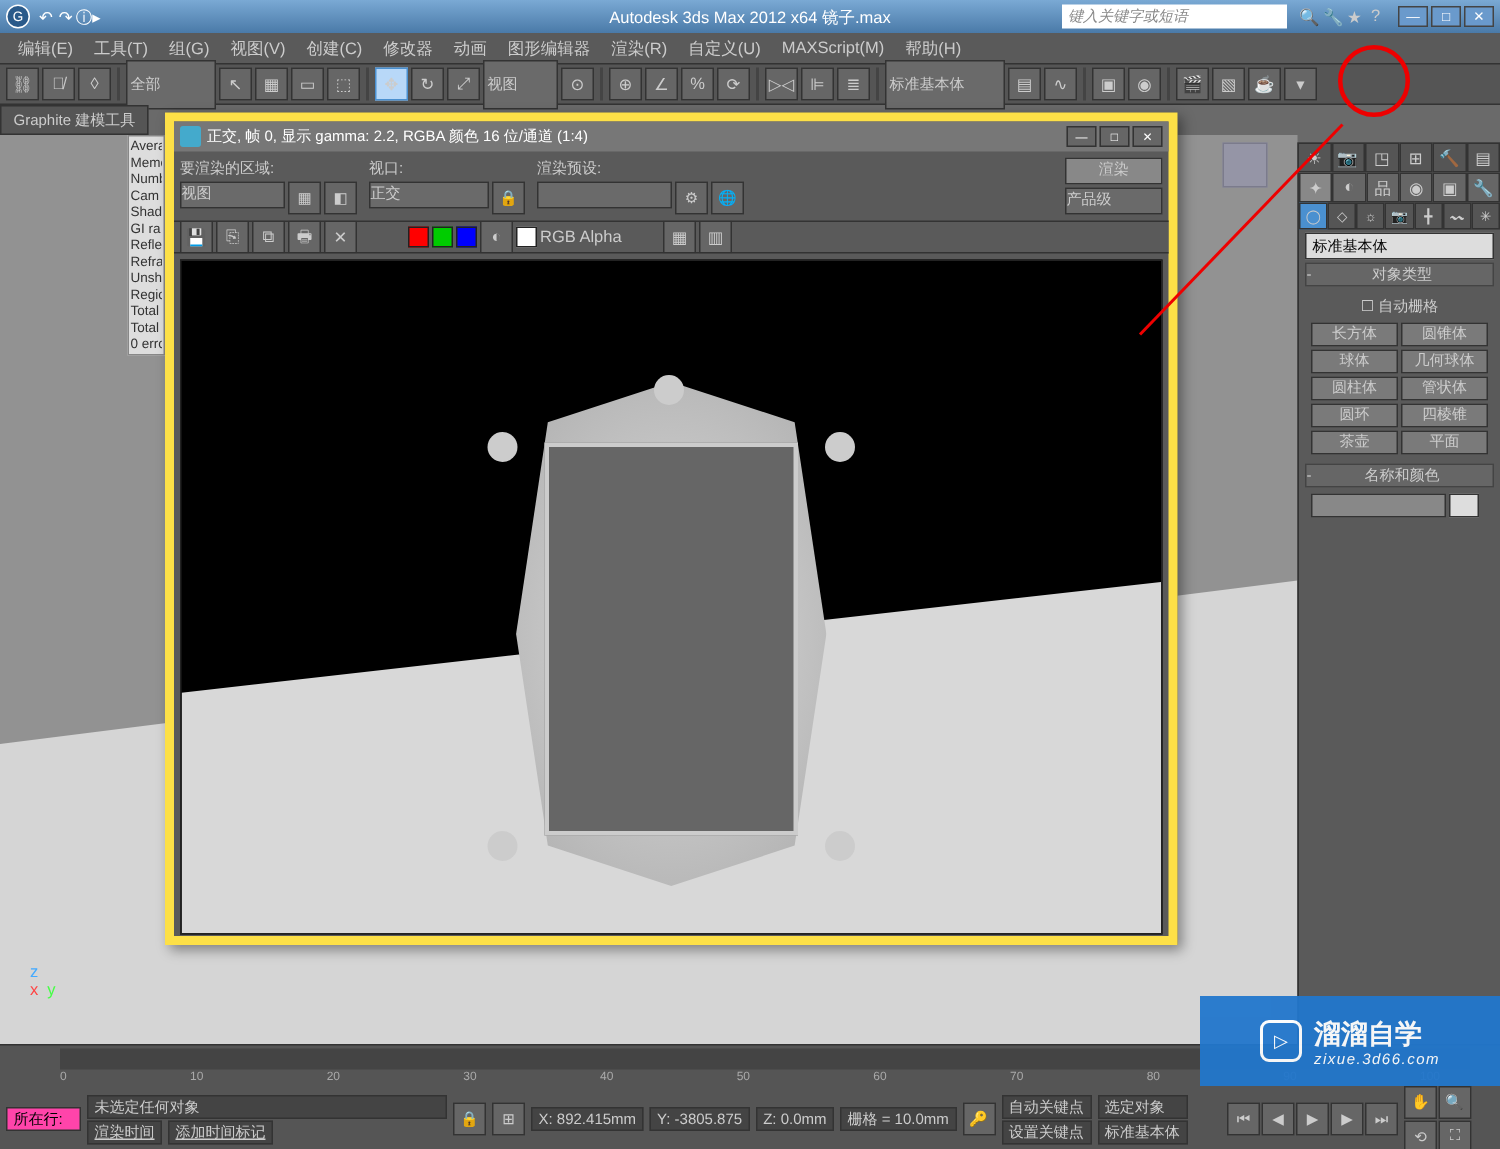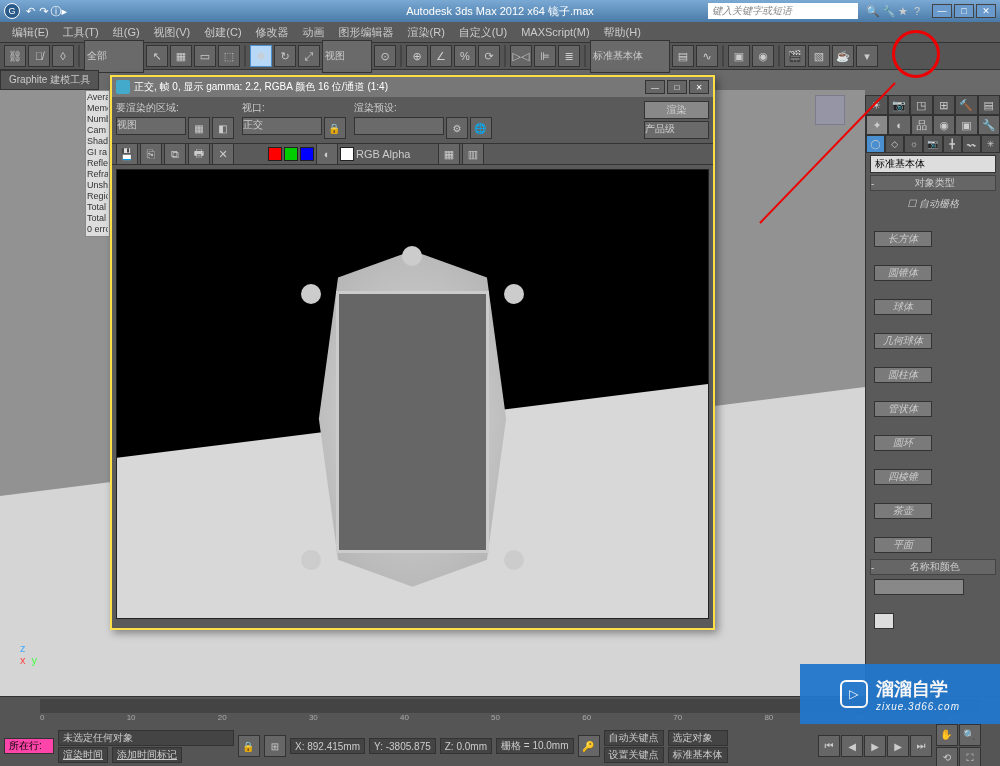--- a/index.html
+++ b/index.html
@@ -20,21 +20,21 @@
 .sep { width:2px; height:22px; background:#444; margin:0 2px; }
 .dropdown { height:33px; background:#6a6a6a; border:1px solid #333; font-size:10px; padding:0 2px; display:flex; align-items:center; }
 .graphite-bar{height:20px;background:#6a6a6a;display:flex;align-items:center;font-size:10px;}
 .graphite-bar .tab{padding:2px 8px;background:#555;border:1px solid #333;}
 .main-area { position:absolute; top:90px; left:0; right:135px; bottom:70px; background:#929292; }
 .axis-gizmo { position:absolute; left:20px; bottom:30px; }
 .axis-gizmo .z{color:#4af;} .axis-gizmo .y{color:#4f4;} .axis-gizmo .x{color:#f44;}
 .ground{position:absolute;left:0;right:0;bottom:0;height:60%;background:#d5d5d5;clip-path:polygon(0 45%,100% 15%,100% 100%,0 100%);}
 .side-list{position:absolute;top:90px;left:85px;width:25px;background:#ddd;font-size:9px;color:#333;line-height:11px;padding:1px;border:1px solid #888;z-index:2;}
 .side-list div{white-space:nowrap;overflow:hidden;}
-.render-win { position:absolute; top:75px; left:110px; width:605px; height:555px; background:#5a5a5a; border:2px solid #fde047; box-shadow:3px 3px 8px rgba(0,0,0,0.4); z-index:5; }
+.render-win { position:absolute; top:75px; left:110px; width:675px; height:555px; background:#5a5a5a; border:6px solid #fde047; box-shadow:3px 3px 8px rgba(0,0,0,0.4); z-index:5; }
 .render-win .rtitle { height:20px; background:#777; display:flex; align-items:center; padding:0 4px; font-size:10px; color:#fff; }
 .render-win .rtitle .ricon{width:14px;height:14px;background:#4ac;border-radius:2px;margin-right:4px;}
 .render-win .rtitle .rbtns{margin-left:auto;display:flex;gap:2px;}
 .render-win .rtitle .rbtns div{width:20px;height:14px;background:#666;border:1px solid #333;display:flex;align-items:center;justify-content:center;font-size:8px;}
 .render-ctrl{padding:4px;display:flex;gap:8px;align-items:flex-end;font-size:10px;}
 .render-ctrl .col{display:flex;flex-direction:column;gap:2px;}
 .render-ctrl select,.render-ctrl .dd{height:18px;background:#6a6a6a;border:1px solid #333;color:#ccc;font-size:10px;}
 .render-btn{margin-left:auto;width:65px;height:18px;background:#888;border:1px solid #333;text-align:center;line-height:16px;}
 .render-tools{height:22px;background:#5a5a5a;display:flex;align-items:center;padding:0 4px;gap:2px;border-top:1px solid #333;border-bottom:1px solid #333;}
 .swatch{width:14px;height:14px;border:1px solid #222;}
@@ -47,21 +47,21 @@
 .cmd-panel { position:absolute; top:95px; right:0; width:135px; bottom:70px; background:#5a5a5a; border-left:1px solid #333; }
 .cmd-tabs{display:flex;height:20px;}
 .cmd-tabs div{flex:1;background:#666;border:1px solid #333;display:flex;align-items:center;justify-content:center;}
 .cmd-tabs div.act{background:#888;}
 .cmd-sub{display:flex;height:18px;}
 .cmd-sub div{flex:1;background:#555;border:1px solid #333;display:flex;align-items:center;justify-content:center;font-size:9px;}
 .cmd-sub div.act{background:#4a90d0;}
 .cmd-dd{margin:2px 4px;height:18px;background:#ddd;color:#000;font-size:10px;display:flex;align-items:center;padding:0 4px;border:1px solid #333;}
 .rollout{margin:2px 4px;background:#5a5a5a;}
 .roll-head{height:16px;background:#666;text-align:center;font-size:10px;display:flex;align-items:center;justify-content:center;border:1px solid #444;}
-.roll-body{padding:4px;display:flex;flex-wrap:wrap;gap:18px;font-style:italic;}
+.roll-body{padding:4px;display:flex;flex-wrap:wrap;gap:2px;}
 .obj-btn{width:58px;height:16px;background:#7a7a7a;border:1px solid #333;text-align:center;font-size:10px;line-height:14px;}
 .chk-row{width:100%;text-align:center;font-size:10px;padding:2px;}
 .name-input{width:90px;height:16px;background:#888;border:1px solid #333;}
 .color-sw{width:20px;height:16px;background:#ddd;border:1px solid #333;}
 .timeline{position:absolute;left:0;right:0;bottom:40px;height:30px;background:#555;border-top:1px solid #333;}
 .timeline .track{height:14px;background:#444;position:relative;margin:2px 20px 0 40px;}
 .timeline .lbl{position:absolute;left:40px;top:2px;font-size:9px;color:#ccc;}
 .timeline .ticks{display:flex;justify-content:space-between;padding:0 40px;font-size:8px;color:#aaa;}
 .status{position:absolute;left:0;right:0;bottom:0;height:40px;background:#555;display:flex;align-items:center;font-size:10px;gap:4px;padding:0 4px;}
 .status .fld{height:16px;background:#444;border:1px solid #333;padding:0 4px;display:flex;align-items:center;}
@@ -334,21 +334,21 @@
       <span>70</span>
       <span>80</span>
     <span>90</span>
       <span>100</span>
   </div>
 </div>
 
 <div class="status">
   <div class="fld pink" style="width:50px">所在行:</div>
   <div style="display:flex;flex-direction:column;gap:1px;">
-    <div class="fld" style="width:176px">未选定任何对象</div>
+    <div class="fld" style="width:240px">未选定任何对象</div>
     <div style="display:flex;gap:4px;text-decoration:underline;">
       <div class="fld">渲染时间</div>
       <div class="fld">添加时间标记</div>
     </div>
   </div>
   <div class="tbtn">🔒</div>
   <div class="tbtn">⊞</div>
   <div class="fld">X: 892.415mm</div>
   <div class="fld">Y: -3805.875</div>
   <div class="fld">Z: 0.0mm</div>

